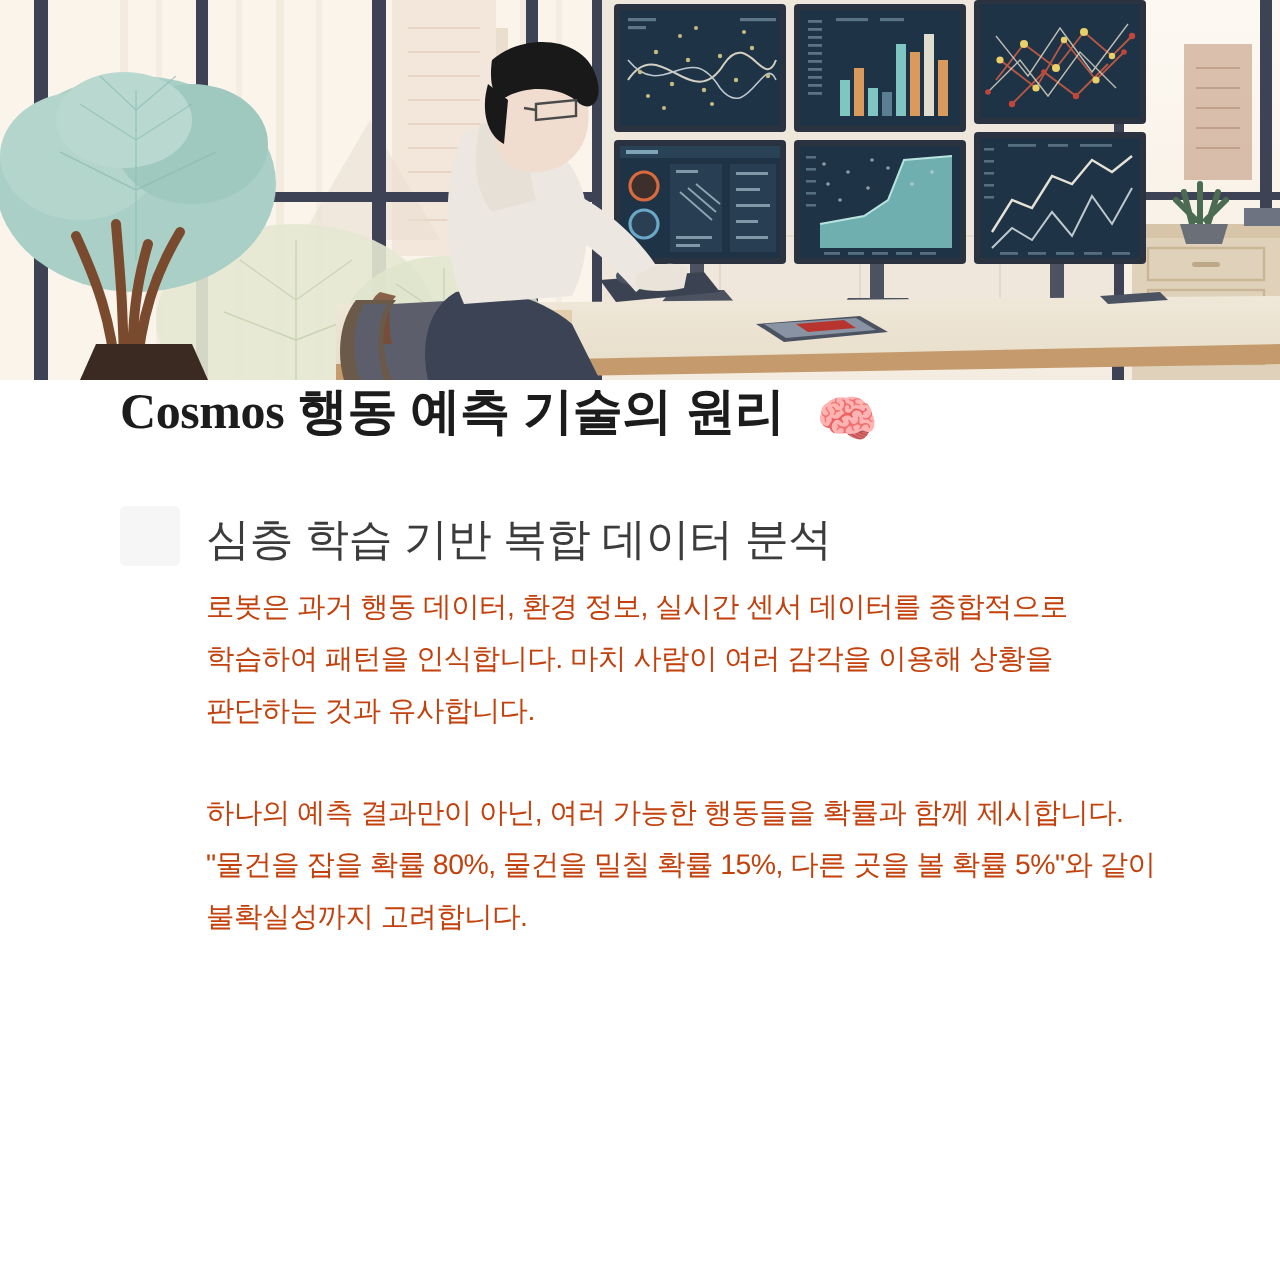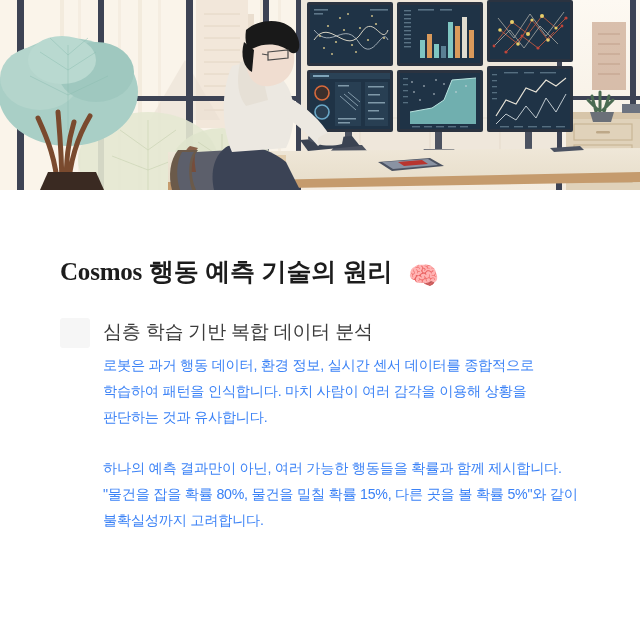--- a/index.html
+++ b/index.html
@@ -26,21 +26,20 @@
   }
   .hero-svg { display: block; width: 640px; height: 190px; }
 
   
   .article {
     padding: 0 60px;
     box-sizing: border-box;
   }
   .page-title {
     margin: 0;
-    padding-top: 65px;
     font-size: 25px;
     line-height: 1.35;
     font-weight: 700;
     color: #1c1c1c;
     letter-spacing: -0.2px;
     white-space: nowrap;
   }
   .page-title .latin {
     font-family: "Liberation Serif", "DejaVu Serif", serif;
     font-weight: 700;
@@ -60,31 +59,31 @@
   .section-marker {
     flex: 0 none;
     width: 30px;
     height: 30px;
     border-radius: 3px;
     background: #f6f6f6;
     margin-top: 1px;
   }
   .section-title {
     margin: 0;
-    font-size: 19px;
+    font-size: 22px;
     line-height: 1.6;
     font-weight: 400;
     color: #3c3c3c;
     letter-spacing: -0.2px;
   }
   .section-body {
     margin: 4px 0 0 43px;
     font-size: 14.2px;
     line-height: 1.85;
-    color: #3b82f6;
+    color: #c2410c;
     letter-spacing: -0.25px;
     word-break: keep-all;
   }
 </style>
 </head>
 <body>
 
 <div class="hero">
   <svg class="hero-svg" viewBox="0 0 640 190" preserveAspectRatio="xMidYMid slice">
     <defs>

